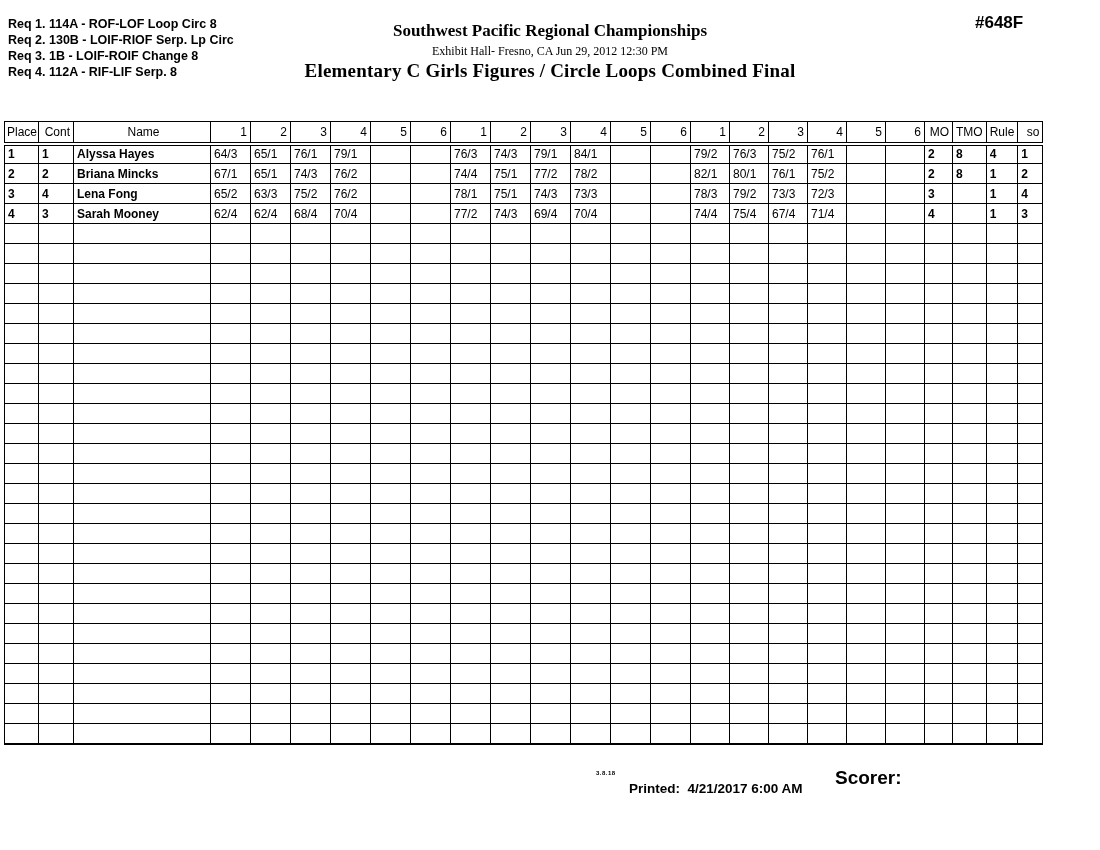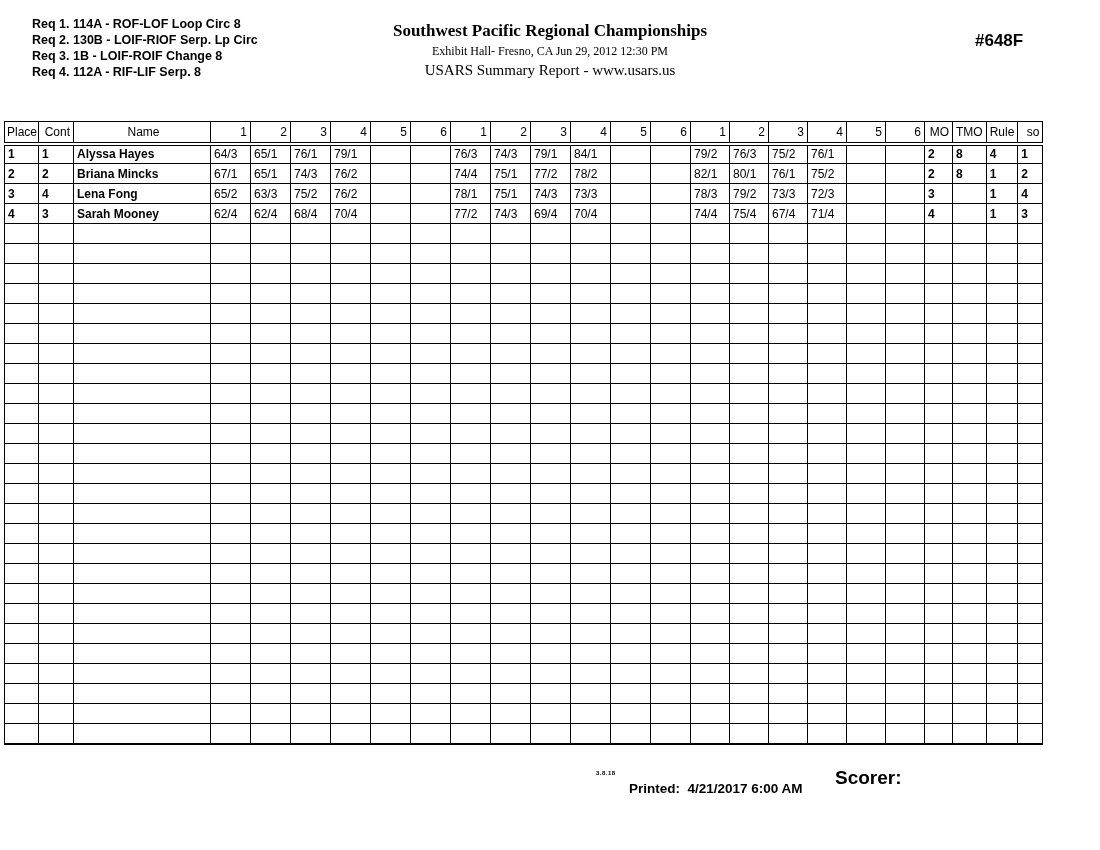--- a/index.html
+++ b/index.html
@@ -9,32 +9,31 @@
     background: #ffffff; color: #000;
     font-family: "Liberation Sans", sans-serif;
     position: relative; overflow: hidden;
   }
 
   
   .req-list {
     position: absolute; left: 8px; top: 16px;
     font-weight: bold; font-size: 12.5px; line-height: 16px;
     white-space: nowrap;
-    margin-left: 24px;
   }
   .title-block {
     position: absolute; left: 0; top: 22px; width: 1100px;
     text-align: center; line-height: 1.1; font-family: Liberation Serif, serif;
   }
   .t-champ { font-size: 17px; font-weight: bold; }
   .t-venue { font-size: 12px; margin-top: 4px; }
   .t-event { font-size: 19px; font-weight: bold; margin-top: 3px; letter-spacing: 0.2px; }
   .t-sub   { font-size: 15px; margin-top: 4px; }
   .event-number {
-    position: absolute; left: 975px; top: 31px;
+    position: absolute; left: 975px; top: 13px;
     font-size: 17px; font-weight: bold;
   }
 
   
   table.results {
     position: absolute; left: 4px; top: 121px;
     border-collapse: collapse; table-layout: fixed;
   }
   table.results td {
     border: 1.6px solid #000;
@@ -77,21 +76,21 @@
 <div class="req-list">
   <div>Req 1.  114A - ROF-LOF Loop Circ 8</div>
   <div>Req 2.  130B - LOIF-RIOF Serp. Lp Circ</div>
   <div>Req 3.  1B - LOIF-ROIF Change 8</div>
   <div>Req 4.  112A - RIF-LIF Serp. 8</div>
 </div>
 
 <div class="title-block">
   <div class="t-champ">Southwest Pacific Regional Championships</div>
   <div class="t-venue">Exhibit Hall-  Fresno, CA  Jun 29, 2012  12:30 PM</div>
-  <div class="t-sub">USARS Summary Report - www.usars.us</div>
+  <div class="t-event">Elementary C Girls Figures / Circle Loops Combined Final</div>
 </div>
 
 <div class="event-number">#648F</div>
 
 <table class="results">
   <colgroup>
       <col style="width: 34px;">
       <col style="width: 35px;">
       <col style="width: 137px;">
       <col style="width: 40px;">

